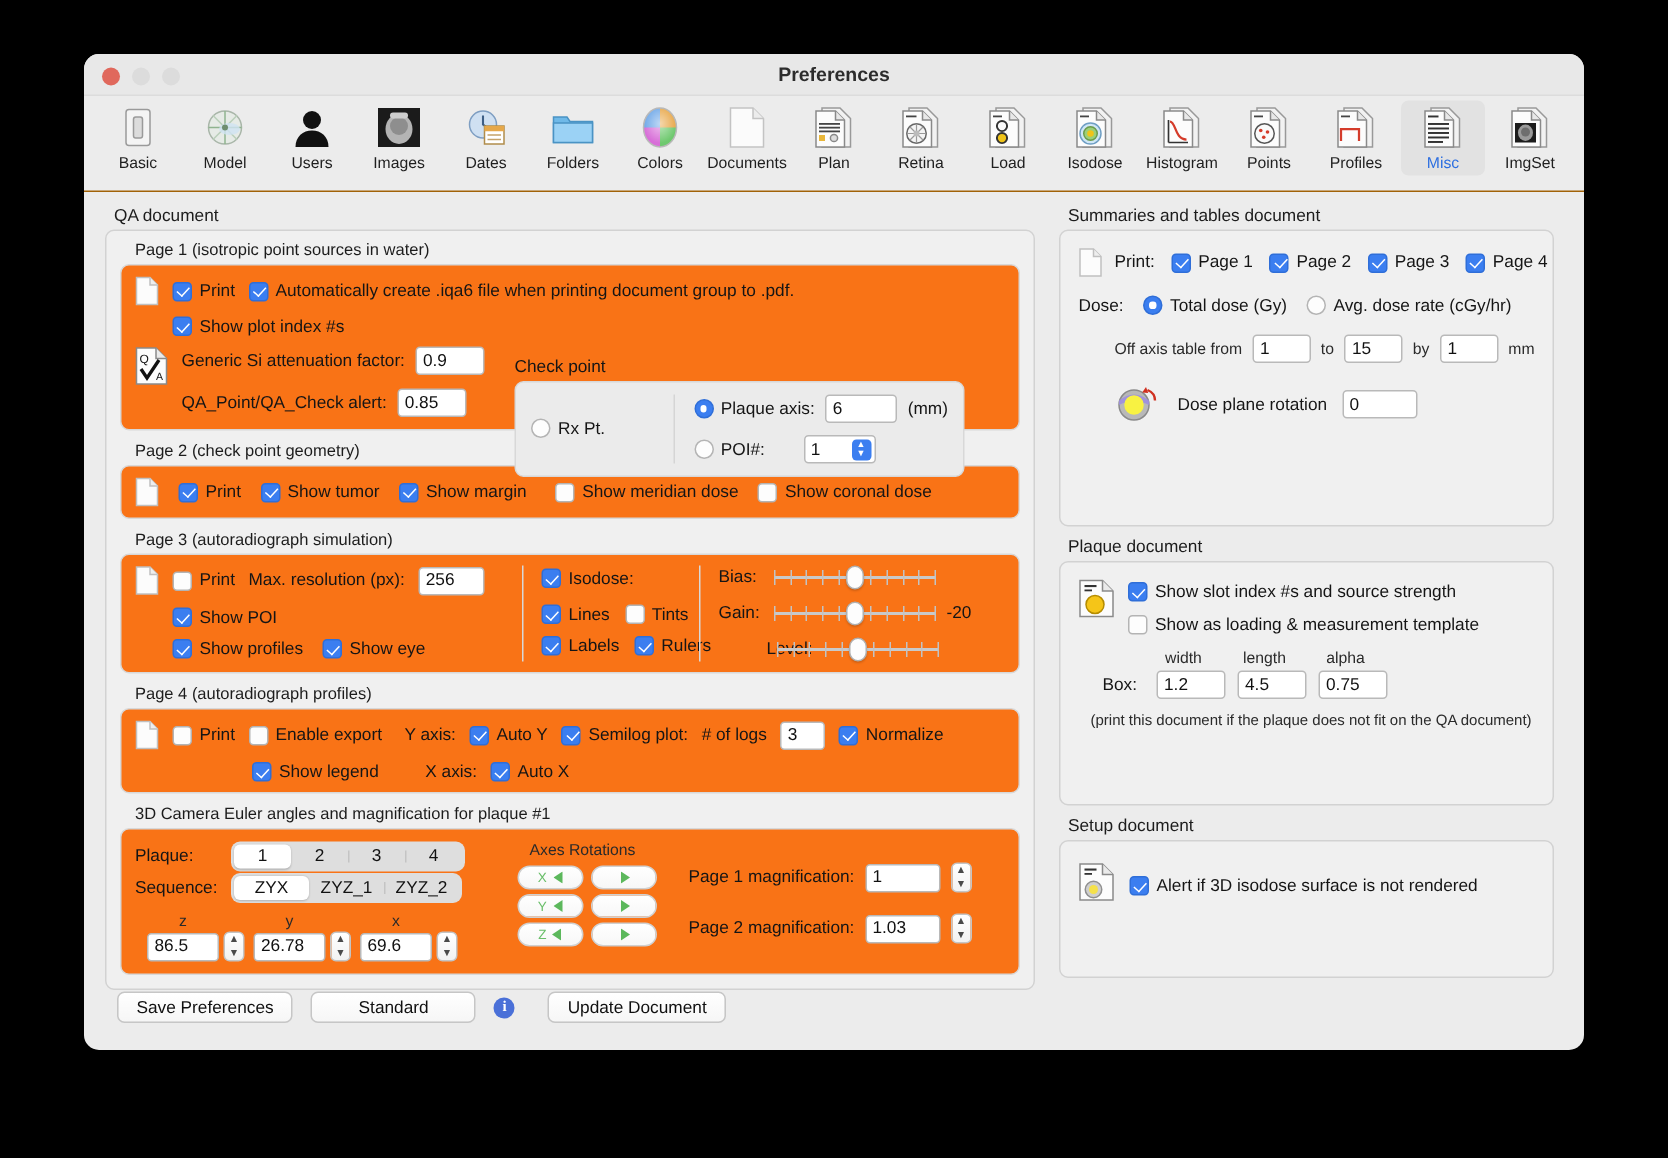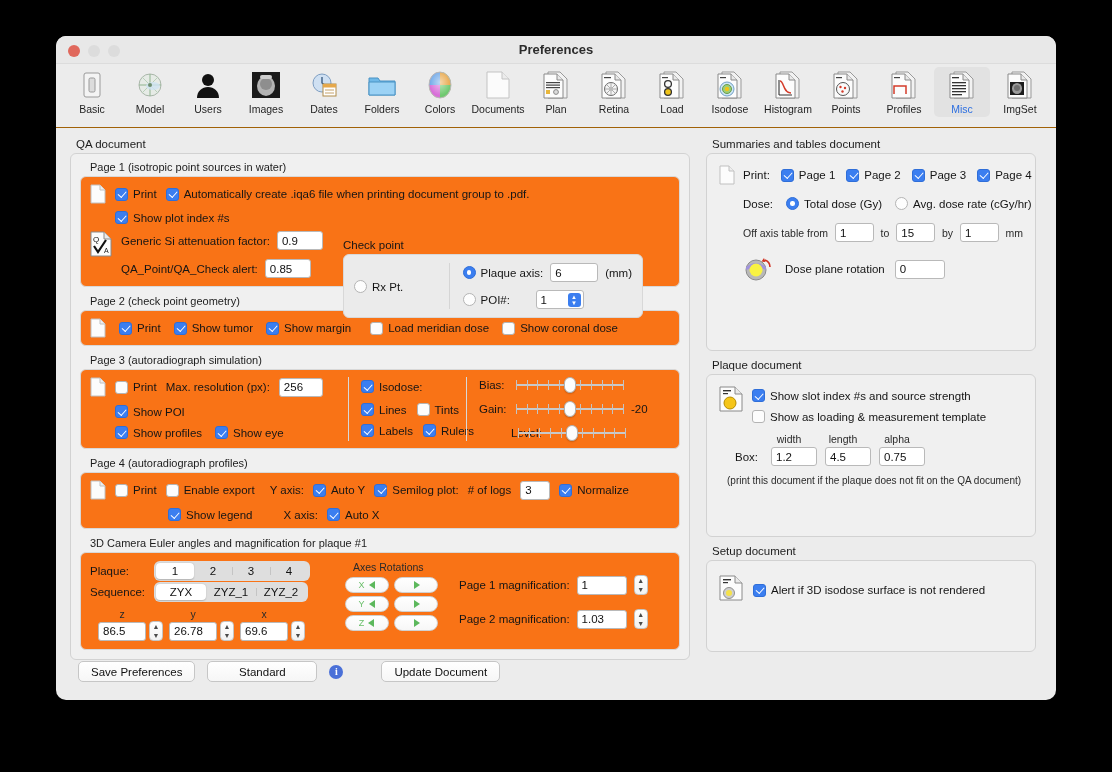--- a/index.html
+++ b/index.html
@@ -591,21 +591,21 @@
               <div class="cb" style="margin-left: 4px;">
                 <span class="box on"></span>
                 <span class="cbtext">Show tumor</span>
               </div>
               <div class="cb" style="margin-left: 4px;">
                 <span class="box on"></span>
                 <span class="cbtext">Show margin</span>
               </div>
               <div class="cb" style="margin-left: 10px;">
                 <span class="box"></span>
-                <span class="cbtext">Load meridian dose</span>
+                <span class="cbtext">Show meridian dose</span>
               </div>
               <div class="cb" style="margin-left: 4px;">
                 <span class="box"></span>
                 <span class="cbtext">Show coronal dose</span>
               </div>
             </div>
         </div>
 
         <div class="sublabel" style="margin-top:8px;">Page 3 (autoradiograph simulation)</div>
         <div class="subbox" style="padding:7px 9px; display:flex; gap:0;">
@@ -925,21 +925,21 @@
             <div class="cb" style="margin-left: 3px;">
               <span class="box on"></span>
               <span class="cbtext">Page 3</span>
             </div>
             <div class="cb" style="margin-left: 3px;">
               <span class="box on"></span>
               <span class="cbtext">Page 4</span>
             </div>
           </div>
 
-        <div class="row" style="gap:13px; margin-top:12px; margin-left:24px;">
+        <div class="row" style="gap:13px; margin-top:12px; ">
           <span class="lbl">Dose:</span>
           <div class="rd">
             <span class="radio on"></span>
             <span class="cbtext">Total dose (Gy)</span>
           </div>
           <div class="rd">
             <span class="radio"></span>
             <span class="cbtext">Avg. dose rate (cGy/hr)</span>
           </div>
         </div>
@@ -1027,16 +1027,16 @@
         </div>
       </div>
 
     </div>
   </div>
 
   <div class="bottombar">
     <span class="btn">Save Preferences</span>
     <span class="btn" style="min-width:110px;">Standard</span>
     <span class="info-ico">i</span>
-    <span class="btn" style="margin-left:26px;text-align:center;">Update Document</span>
+    <span class="btn" style="margin-left:10px;text-align:center;">Update Document</span>
   </div>
 
 </div>
 
 </body></html>

